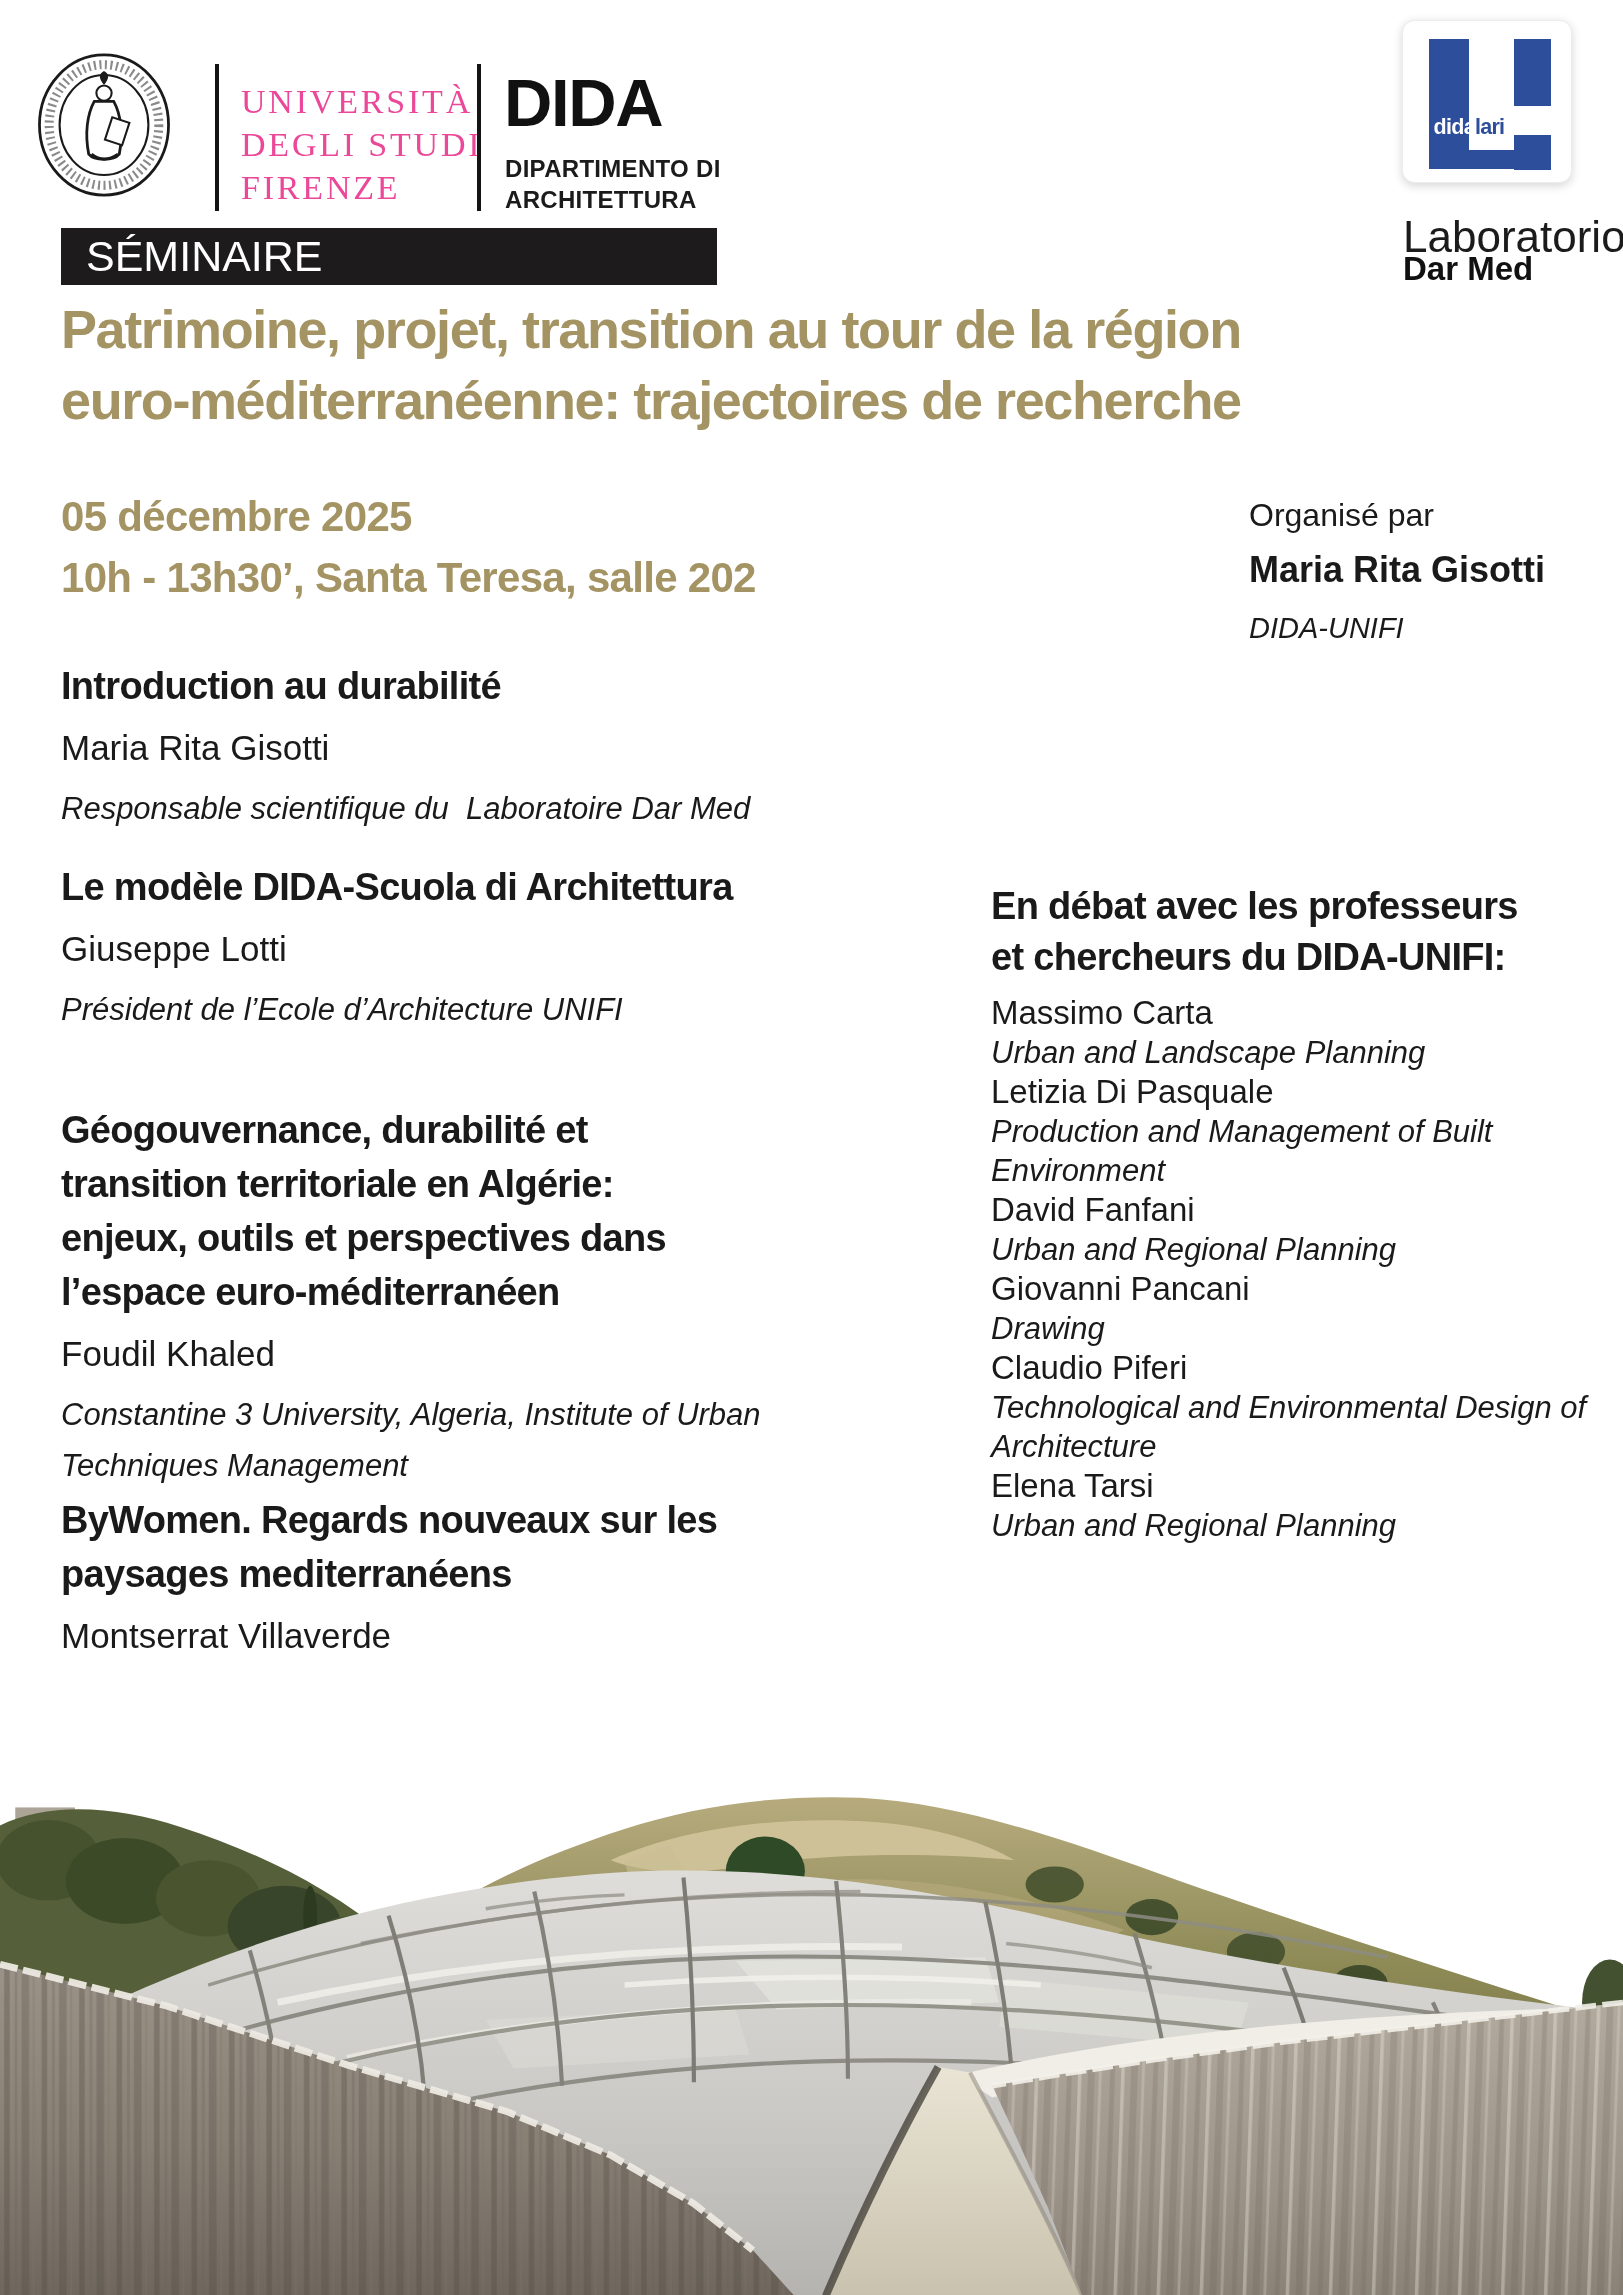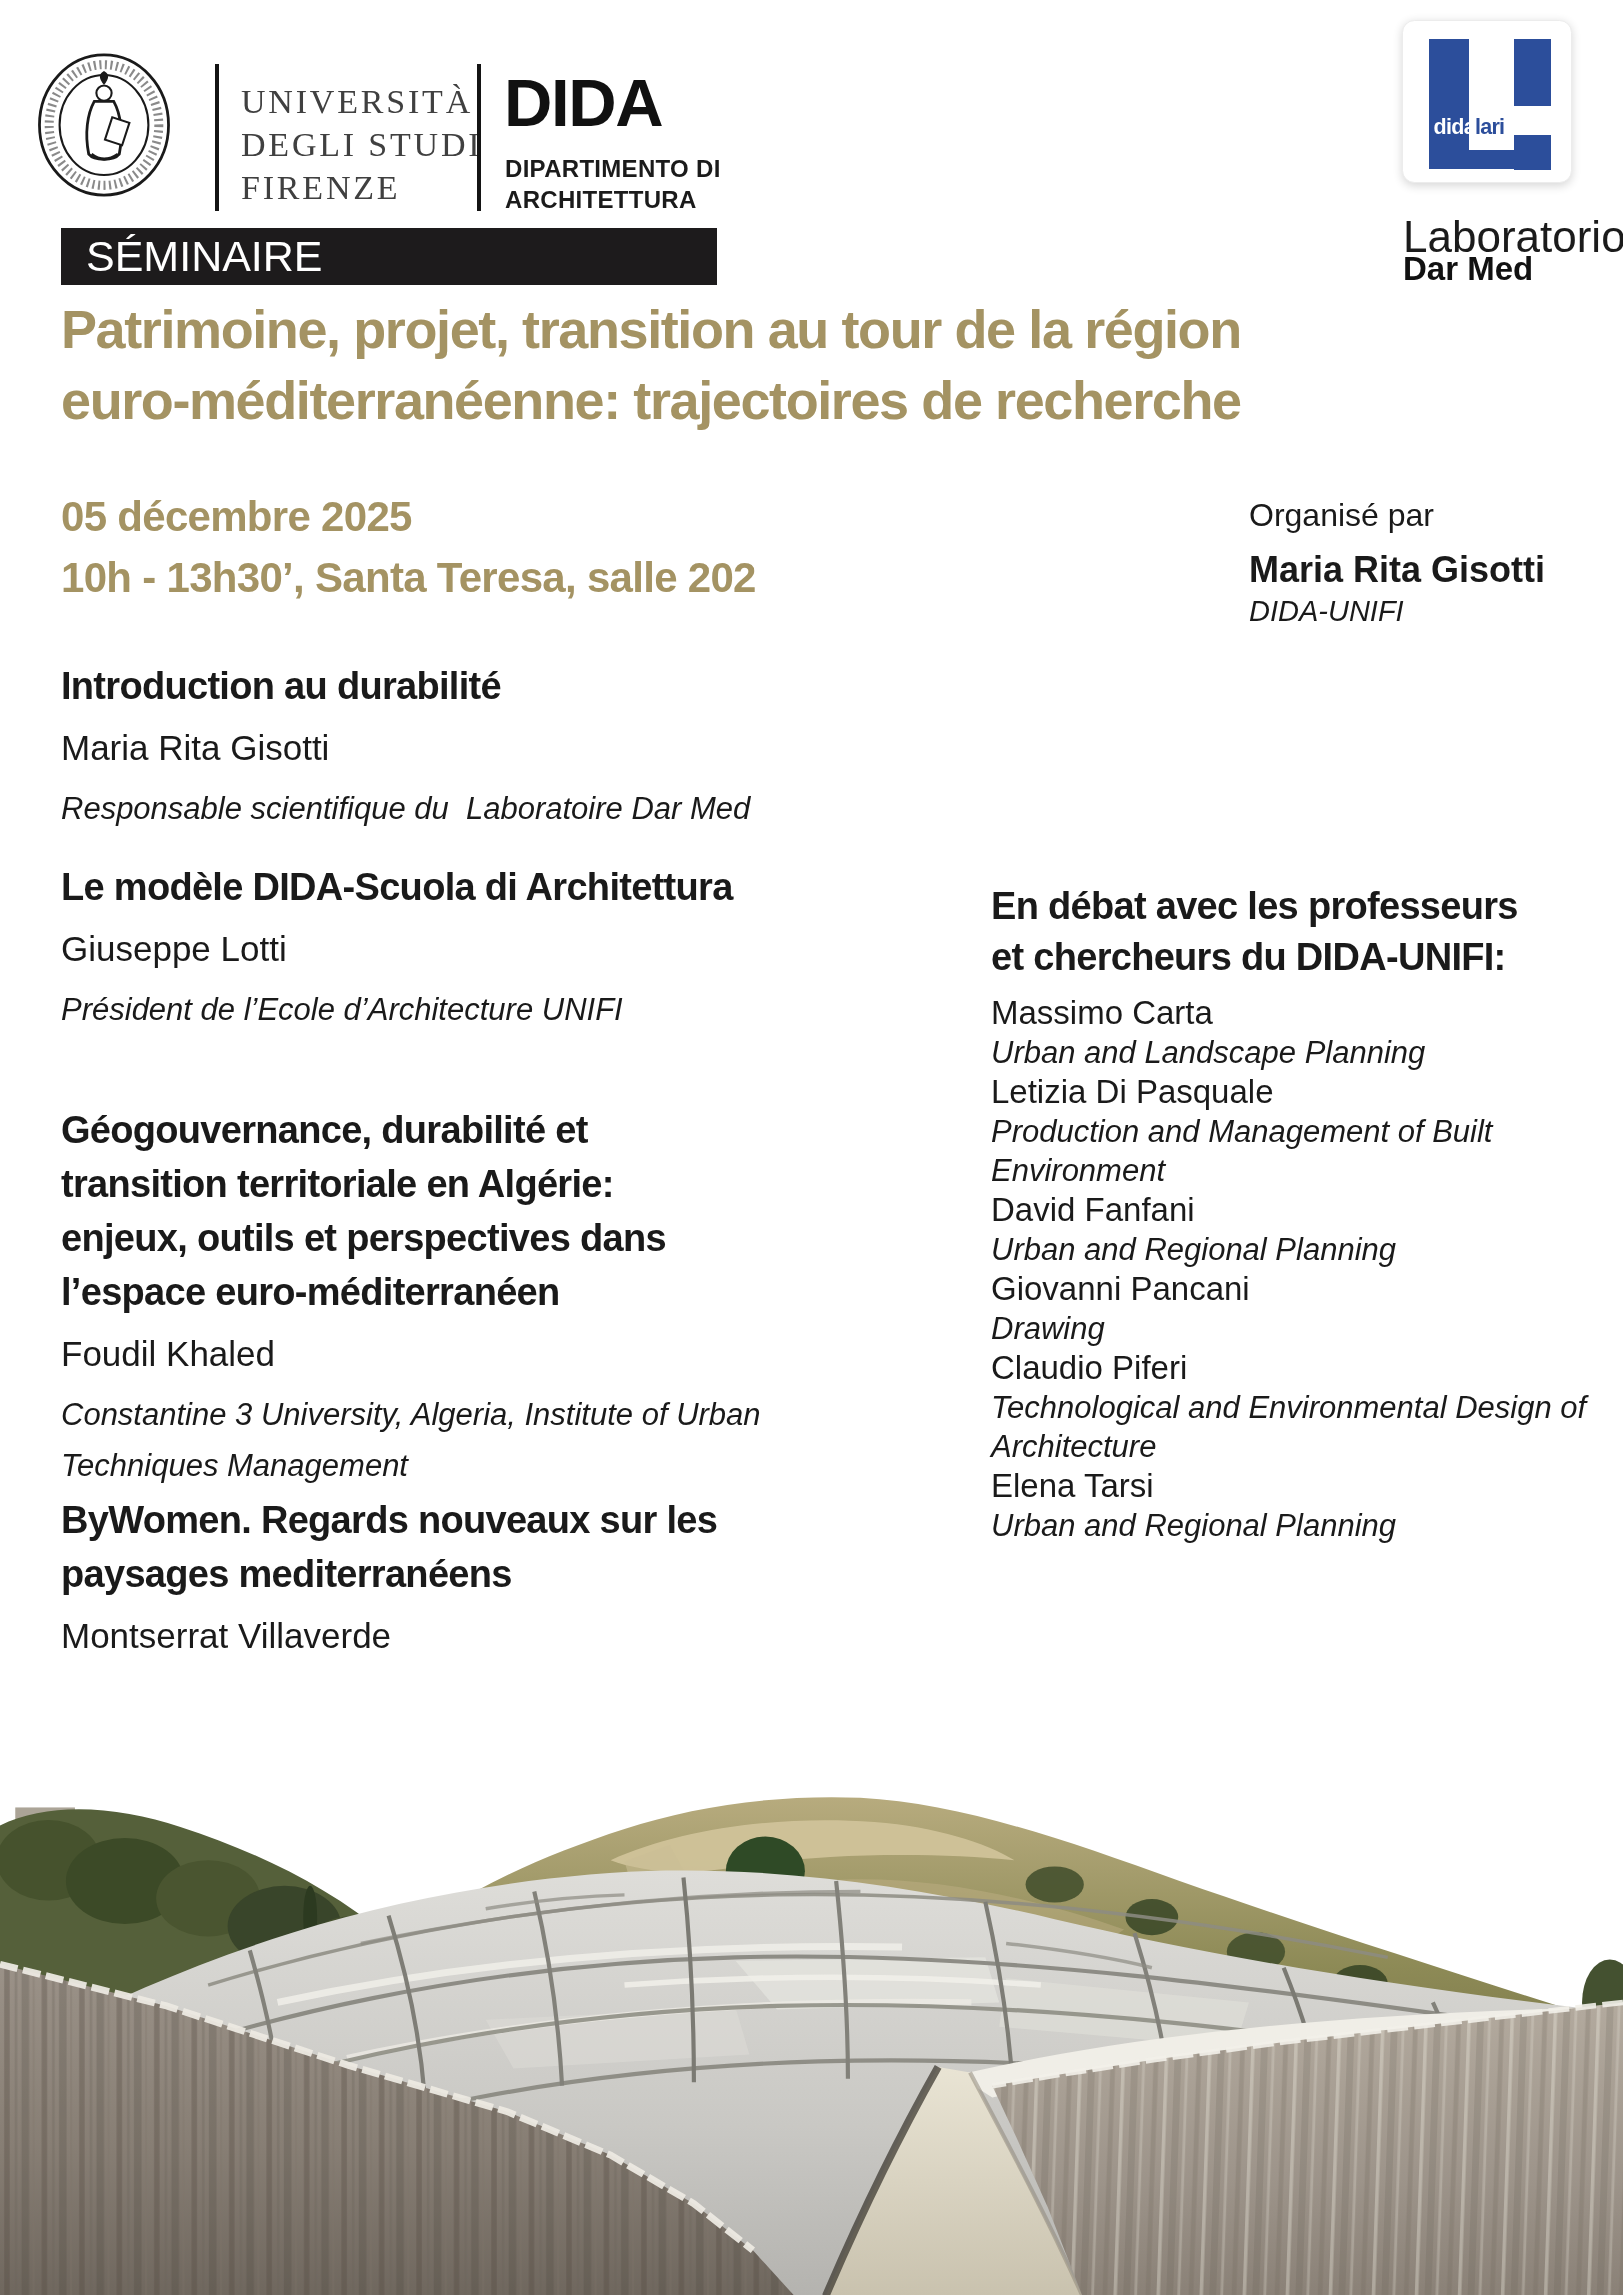--- a/index.html
+++ b/index.html
@@ -5,21 +5,21 @@
   html,body{margin:0;padding:0;background:#ffffff;}
   .poster{position:relative;width:1623px;height:2295px;background:#fff;overflow:hidden;
           font-family:"Liberation Sans",sans-serif;color:#1a1a1a;}
 
   
   .seal{position:absolute;left:36px;top:50px;width:136px;height:150px;}
   .vdiv{position:absolute;width:3.5px;background:#141414;}
   .vdiv.d1{left:215px;top:64px;height:147px;}
   .vdiv.d2{left:477px;top:64px;height:147px;}
   .uni-name{position:absolute;left:241px;top:80px;font-family:"Liberation Serif",serif;
-            font-size:34px;line-height:43px;letter-spacing:2.8px;color:#404040;}
+            font-size:34px;line-height:43px;letter-spacing:2.8px;color:#ec4899;}
   .dida-acronym{position:absolute;left:504px;top:64px;font-size:67px;font-weight:bold;
             letter-spacing:-1.4px;color:#111;}
   .dida-sub{position:absolute;left:505px;top:154px;font-size:24px;line-height:30.5px;
             font-weight:bold;letter-spacing:0.3px;color:#1b1b1b;}
 
   
   .lab-card{position:absolute;left:1402px;top:20px;width:168px;height:161px;background:#fff;
             border-radius:12.5px;border:0.7px solid #ececec;box-shadow:0 2.1px 9.7px rgba(0,0,0,.16);}
   .lab-card .blue{position:absolute;background:#2c4e9b;}
   .blue.bar{left:26px;top:18px;width:40px;height:130px;}
@@ -37,21 +37,21 @@
   .banner{position:absolute;left:61px;top:228px;width:656px;height:57px;background:#1d1b1c;
           color:#fff;font-size:43px;line-height:57px;padding-left:25px;box-sizing:border-box;
           letter-spacing:0;}
   .title{position:absolute;left:61px;top:294px;font-size:54px;font-weight:bold;line-height:71px;
          letter-spacing:-1.4px;white-space:pre-wrap;}
   .event{position:absolute;left:61px;top:486px;font-weight:bold;font-size:42px;line-height:61px;
          letter-spacing:-0.7px;}
   .organizer{position:absolute;left:1249px;top:497px;width:361px;}
   .organizer .lbl{font-size:32px;line-height:37px;}
   .organizer .nm{font-size:36px;font-weight:bold;margin-top:15.3px;}
-  .organizer .aff{font-size:29px;font-style:italic;margin-top:4px;}
+  .organizer .aff{font-size:29px;font-style:italic;margin-top:21px;}
 
   
   .session{position:absolute;left:61px;width:881px;}
   .s1{top:659px;}.s2{top:860px;}.s3{top:1103px;}.s4{top:1493px;}
   .s-title{font-size:38px;font-weight:bold;line-height:54px;letter-spacing:-0.7px;white-space:pre-wrap;}
   .s-speaker{font-size:35px;line-height:42px;margin-top:14px;}
   .s-aff{font-size:31px;font-style:italic;line-height:46px;margin-top:16.7px;white-space:pre-wrap;}
   .s3 .s-aff{line-height:51px;margin-top:14px;}
 
   .panel{position:absolute;left:991px;top:881px;width:625px;}

